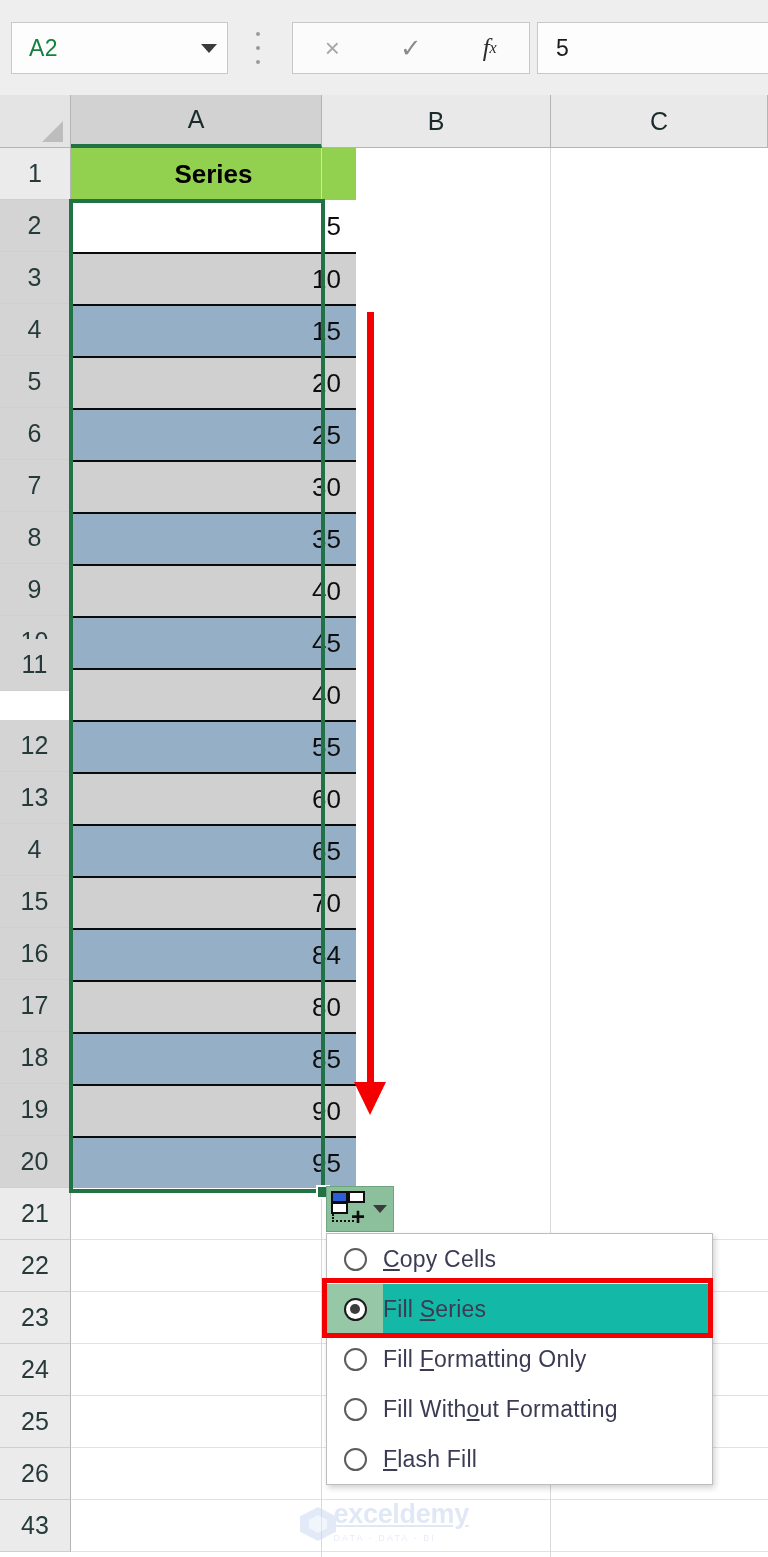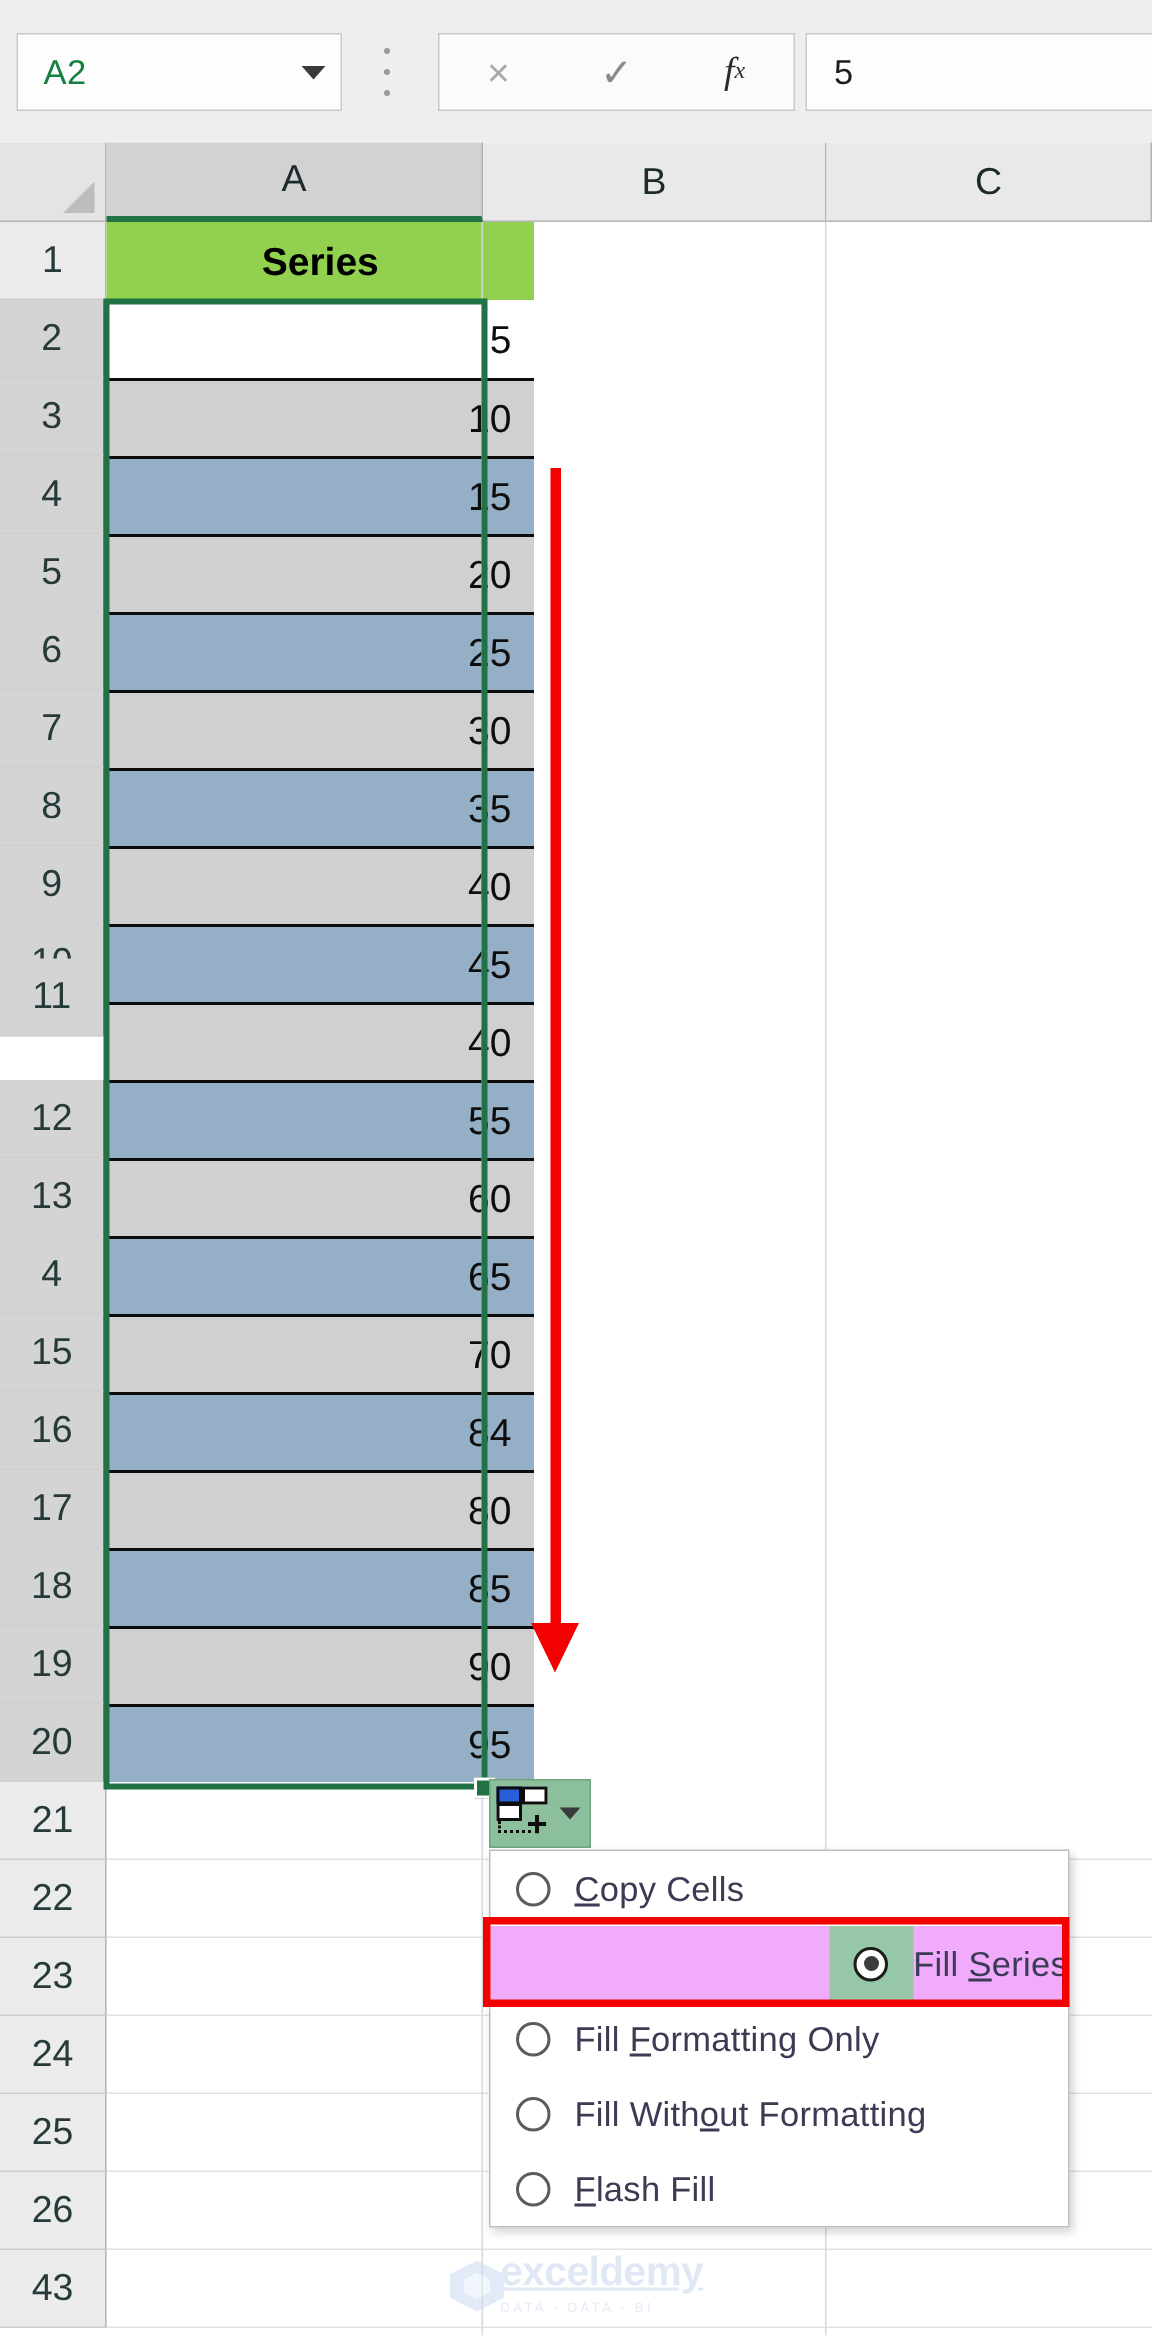--- a/index.html
+++ b/index.html
@@ -156,21 +156,21 @@
   
   .autofill-menu {
     position: absolute; left: 326px; top: 1233px; width: 387px; height: 252px;
     background: #ffffff; border: 1px solid #bdbdbd;
     box-shadow: 2px 3px 6px rgba(0,0,0,.18);
   }
   .menu-item {
     position: relative; height: 50px; display: flex; align-items: center;
   }
   .menu-item.selected { background: #d7ead f; }
-  .menu-item.selected { background: #f0abfc; justify-content: flex-end; }
+  .menu-item.selected { background: #14b8a6; }
   .radio-gutter {
     width: 56px; height: 100%; display: flex; align-items: center; justify-content: center;
   }
   .menu-item.selected .radio-gutter { background: #96c8a7; }
   .radio {
     width: 23px; height: 23px; border-radius: 50%;
     border: 2px solid #5c5c5c; background: #ffffff;
     display: flex; align-items: center; justify-content: center;
   }
   .radio.on { border-color: #1c1c1c; }

